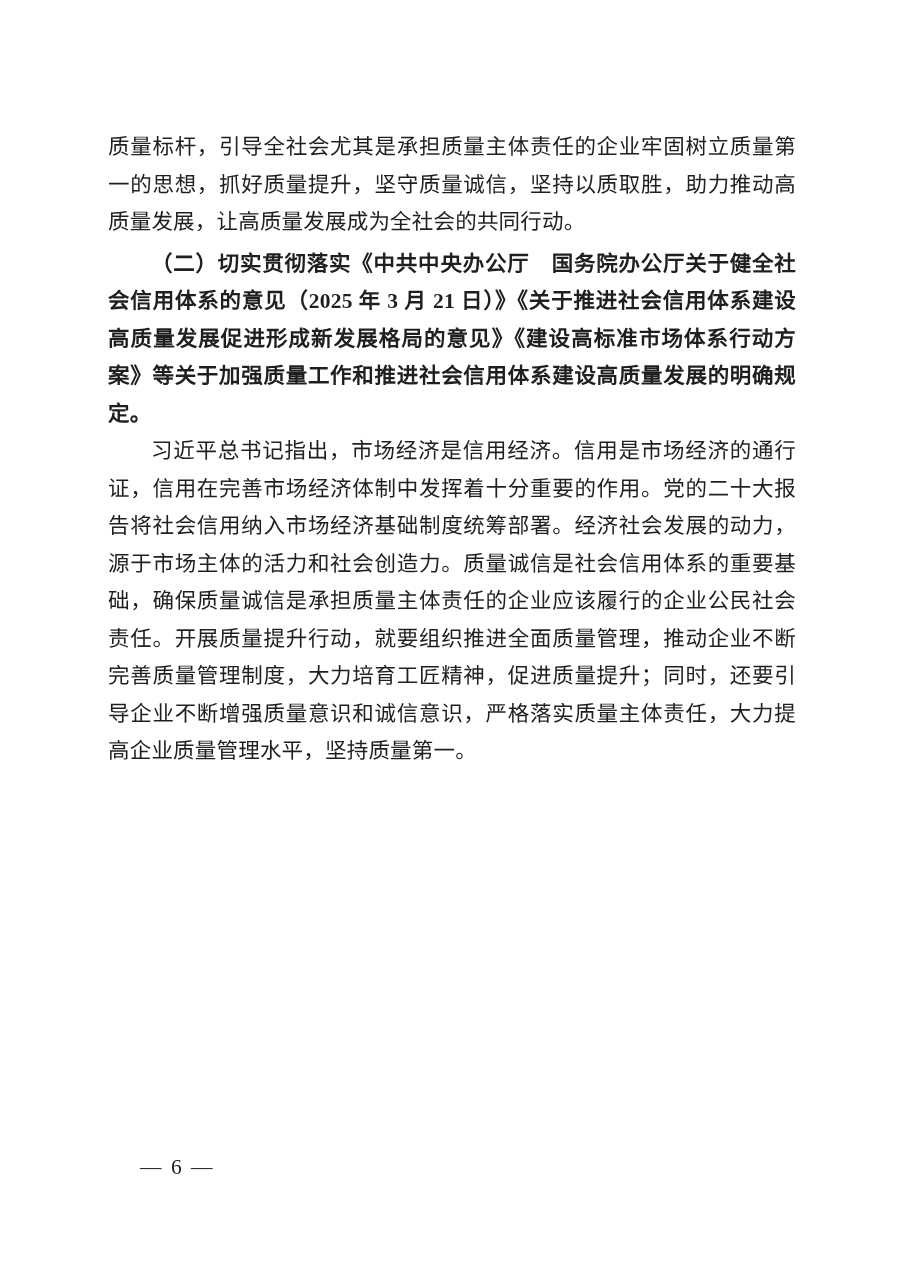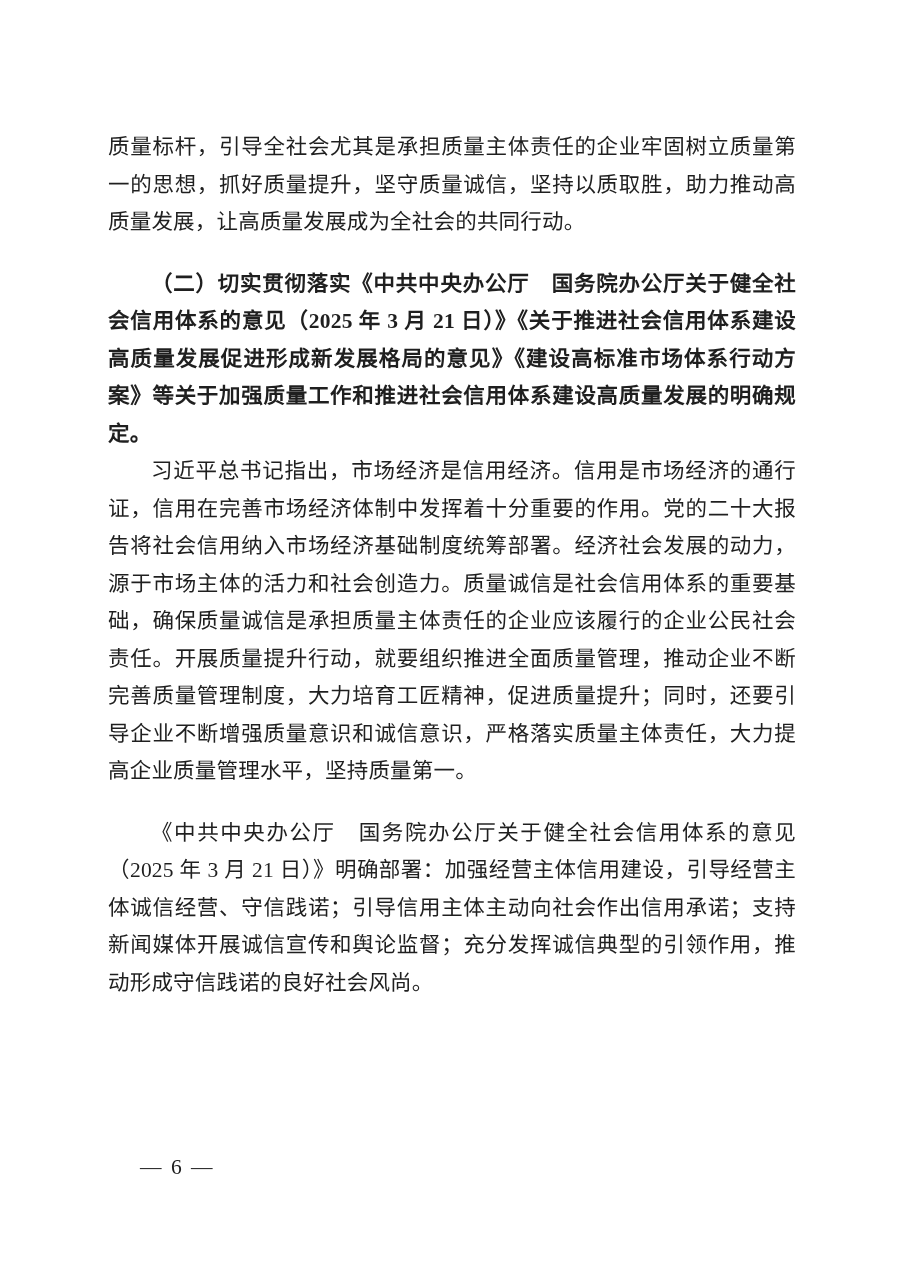--- a/index.html
+++ b/index.html
@@ -29,21 +29,21 @@
     line-height: 37.5px;
     text-align: justify;
     text-justify: inter-character;
     letter-spacing: 0.2px;
     color: #1f1f1f;
   }
   .para.indent {
     text-indent: 43px; 
   }
   .para.gap {
-    margin-top: 24px;
+    margin-top: 4px;
   }
   .para.bold {
     font-weight: 700;
   }
   .page-num {
     position: absolute;
     left: 140px;
     top: 1152px;
     font-size: 21.5px;
     line-height: 30px;
@@ -52,16 +52,15 @@
   }
 </style>
 </head>
 <body>
 
 <div class="page">
   <div class="content">
     <p class="para">质量标杆，引导全社会尤其是承担质量主体责任的企业牢固树立质量第一的思想，抓好质量提升，坚守质量诚信，坚持以质取胜，助力推动高质量发展，让高质量发展成为全社会的共同行动。</p>
     <p class="para indent bold gap">（二）切实贯彻落实《中共中央办公厅　国务院办公厅关于健全社会信用体系的意见（2025 年 3 月 21 日）》《关于推进社会信用体系建设高质量发展促进形成新发展格局的意见》《建设高标准市场体系行动方案》等关于加强质量工作和推进社会信用体系建设高质量发展的明确规定。</p>
     <p class="para indent">习近平总书记指出，市场经济是信用经济。信用是市场经济的通行证，信用在完善市场经济体制中发挥着十分重要的作用。党的二十大报告将社会信用纳入市场经济基础制度统筹部署。经济社会发展的动力，源于市场主体的活力和社会创造力。质量诚信是社会信用体系的重要基础，确保质量诚信是承担质量主体责任的企业应该履行的企业公民社会责任。开展质量提升行动，就要组织推进全面质量管理，推动企业不断完善质量管理制度，大力培育工匠精神，促进质量提升；同时，还要引导企业不断增强质量意识和诚信意识，严格落实质量主体责任，大力提高企业质量管理水平，坚持质量第一。</p>
-    <p class="para indent gap">《中共中央办公厅　国务院办公厅关于健全社会信用体系的意见（2025 年 3 月 21 日）》明确部署：加强经营主体信用建设，引导经营主体诚信经营、守信践诺；引导信用主体主动向社会作出信用承诺；支持新闻媒体开展诚信宣传和舆论监督；充分发挥诚信典型的引领作用，推动形成守信践诺的良好社会风尚。</p>
   </div>
   <div class="page-num">— 6 —</div>
 </div>
 
 </body></html>

